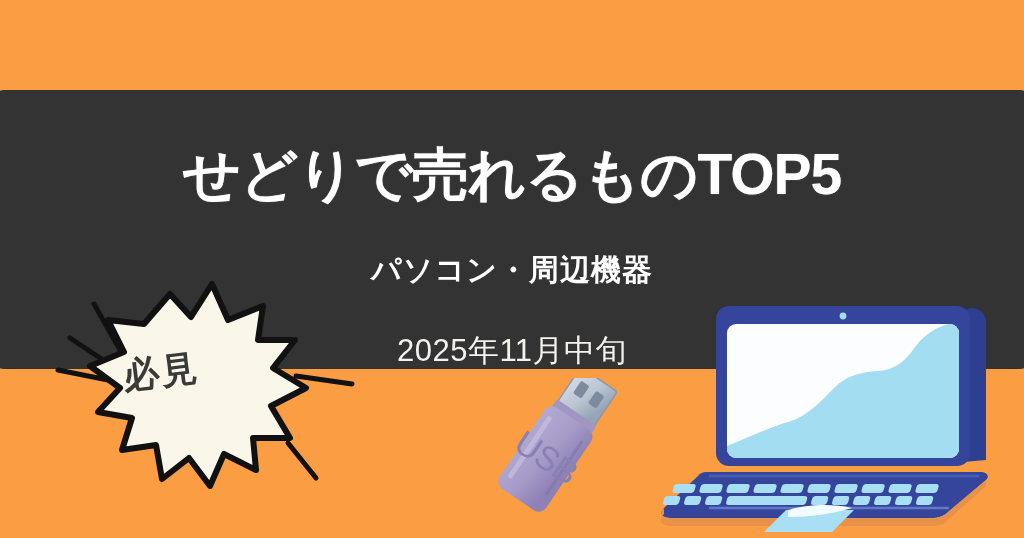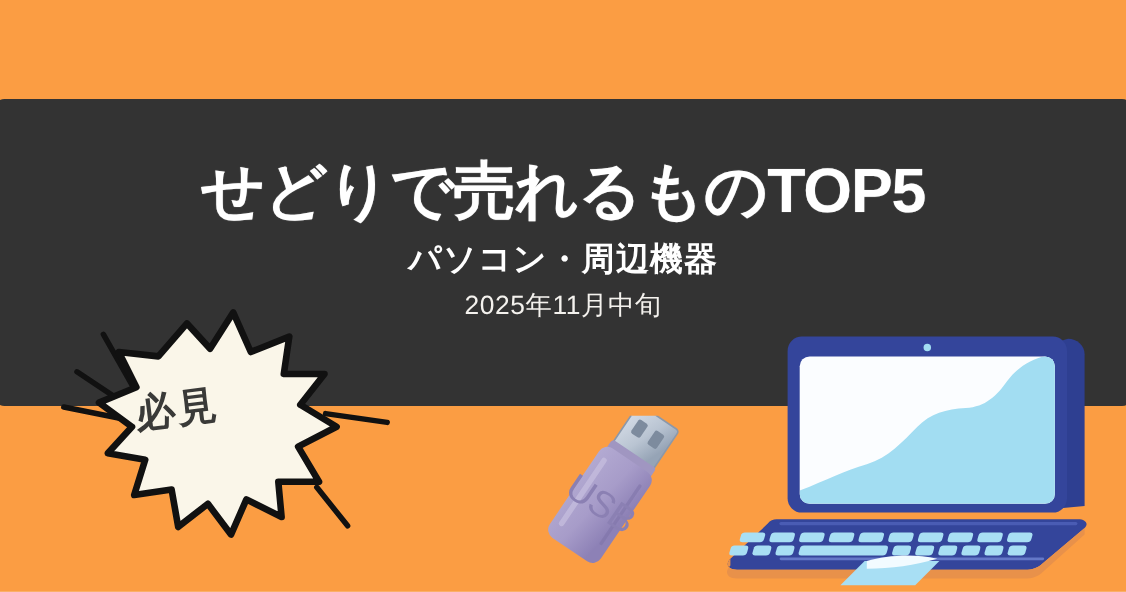--- a/index.html
+++ b/index.html
@@ -40,21 +40,21 @@
   
   .title-stack {
     position: absolute;
     left: 0;
     top: 90px;
     width: 1024px;
     height: 279px;
     display: flex;
     flex-direction: column;
     align-items: center;
-    justify-content: flex-start;
+    justify-content: space-between;
     gap: 2px;
     pointer-events: none;
   }
 
   .headline {
     color: #ffffff;
     font-size: 57px;
     font-weight: bold;
     letter-spacing: -1px;
     line-height: 1.15;
@@ -68,21 +68,21 @@
     font-size: 30px;
     font-weight: bold;
     letter-spacing: 1px;
     line-height: 1.2;
     margin-top: 8px;
     white-space: nowrap;
   }
 
   .datetext {
     color: #f4f2ee;
-    font-size: 24px;
+    font-size: 31px;
     font-weight: normal;
     letter-spacing: 0.5px;
     line-height: 1.2;
     margin-top: 8px;
     white-space: nowrap;
   }
 
   
   .burst-wrap {
     position: absolute;

